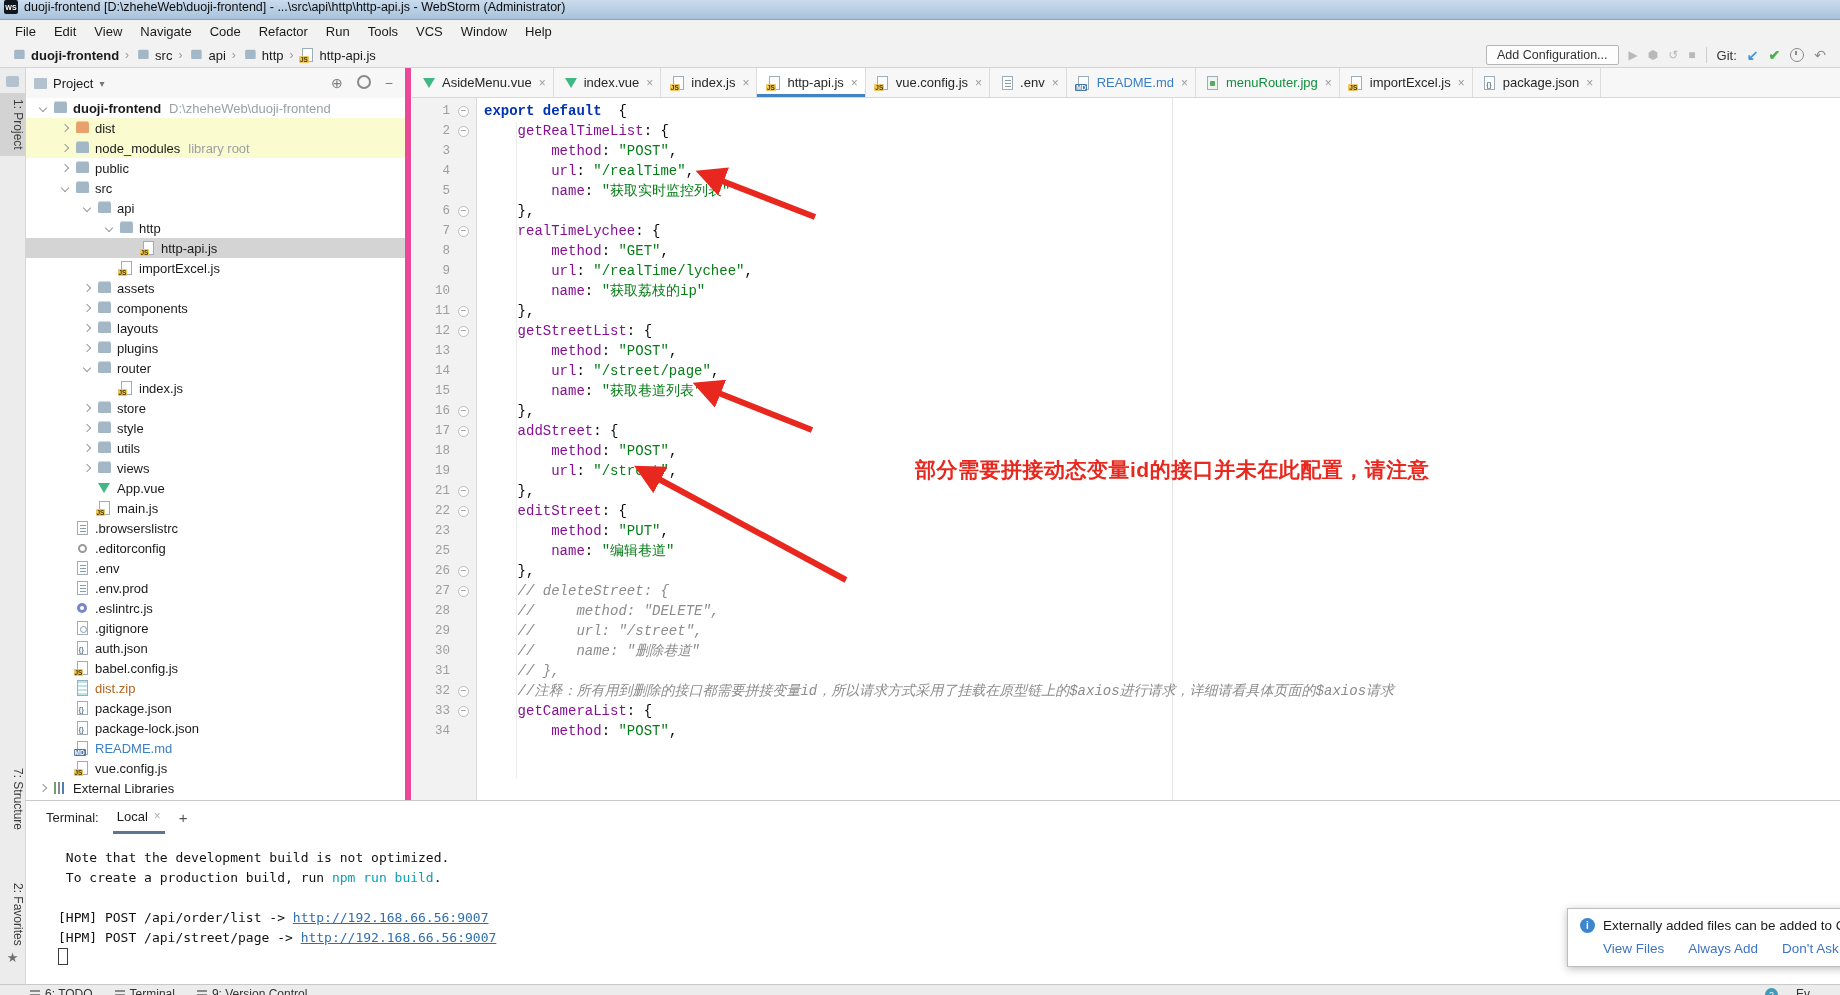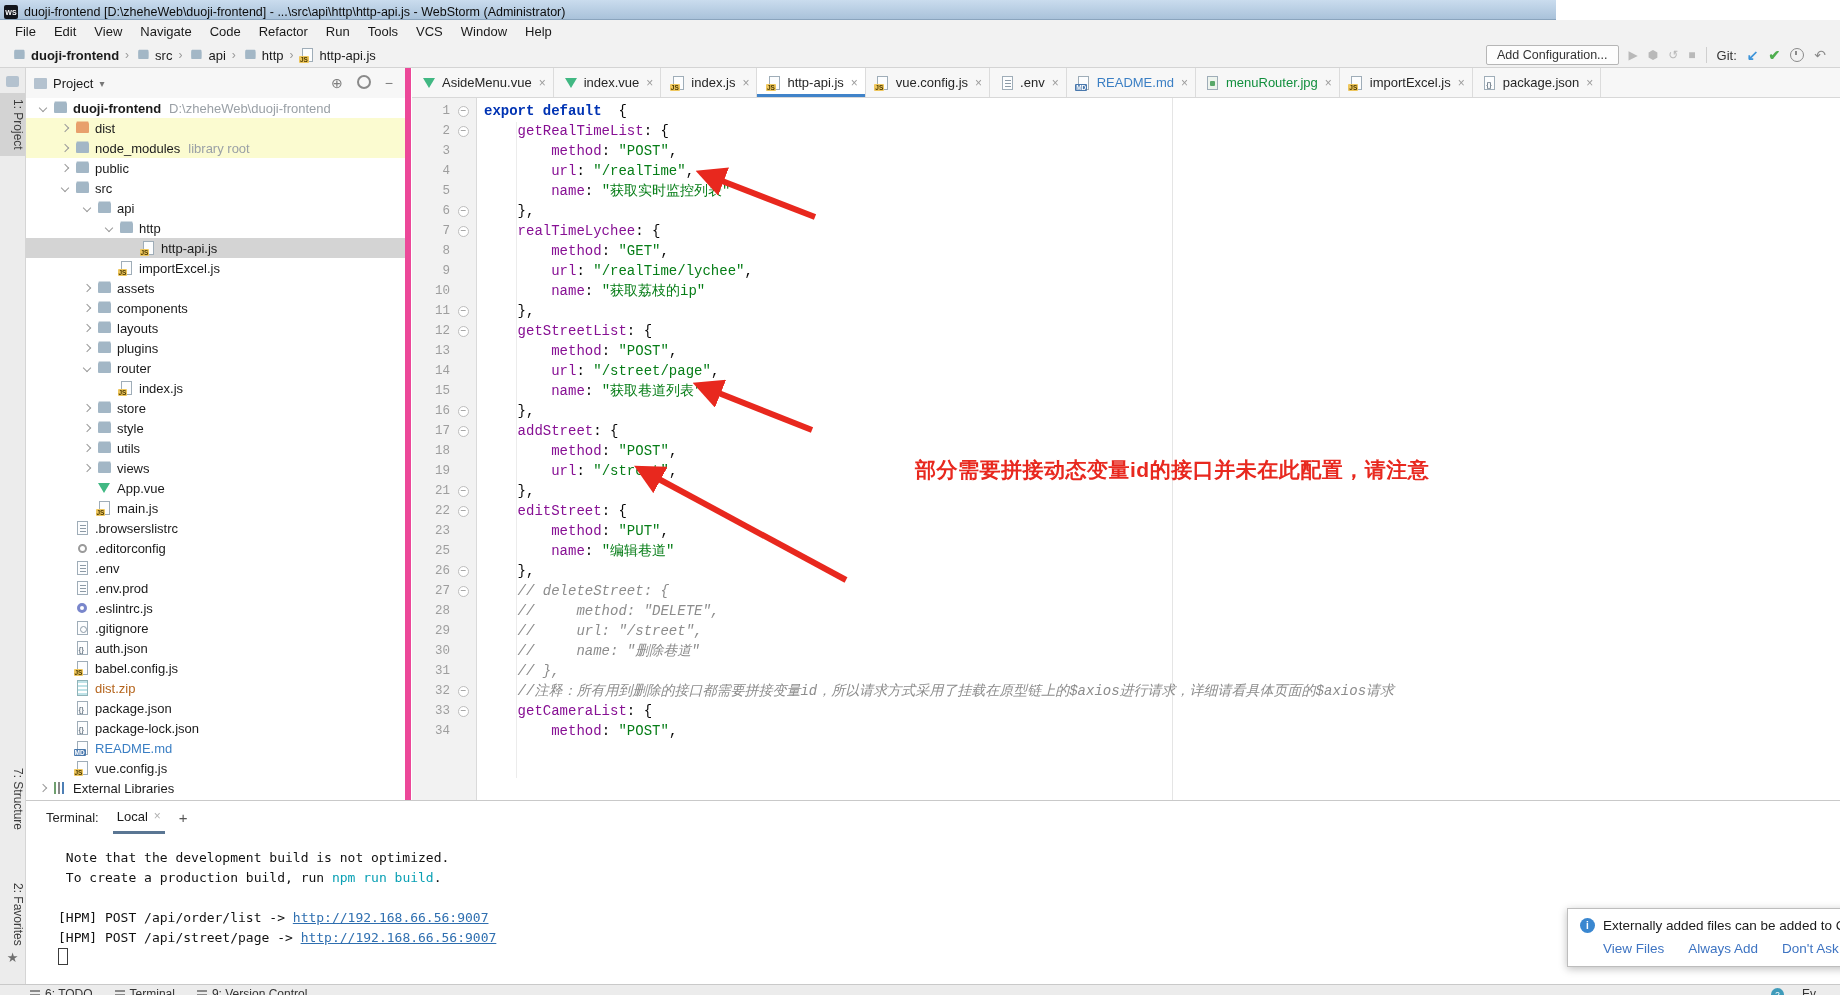--- a/index.html
+++ b/index.html
@@ -1,21 +1,21 @@
 <!DOCTYPE html>
 <html><head>
 <meta charset="utf-8">
 <style>
   html,body{margin:0;padding:0;}
   body{width:1840px;height:995px;overflow:hidden;position:relative;background:#fff;
        font-family:"Liberation Sans",sans-serif;color:#1a1a1a;-webkit-font-smoothing:antialiased;}
   .bold{font-weight:bold;}
   
-  .titlebar{position:absolute;left:0;top:0;width:1556px;height:20px;
-    background:linear-gradient(#cadcee,#a9c2da);display:flex;align-items:flex-end;
+  .titlebar{position:absolute;left:0;top:0;width:1840px;height:20px;
+    background:linear-gradient(#cadcee,#a9c2da);display:flex;align-items:flex-start;
     font-size:12.5px;color:#0c0c0c;border-bottom:1px solid #8aa4bd;box-sizing:border-box;}
   .ws-logo{width:14px;height:14px;background:#11151c;color:#fff;font-size:7px;font-weight:bold;
     display:flex;align-items:center;justify-content:center;margin:0 6px 0 4px;border-radius:2px;}
   
   .menubar{position:absolute;left:0;top:20px;width:1840px;height:23px;background:#f2f2f2;
     display:flex;align-items:center;font-size:13px;padding-left:6px;box-sizing:border-box;}
   .menu-item{padding:2px 9px;cursor:default;}
   
   .toolrow{position:absolute;left:0;top:43px;width:1840px;height:25px;background:#f2f2f2;
     border-bottom:1px solid #d4d4d4;display:flex;align-items:center;box-sizing:border-box;font-size:13px;}
@@ -130,21 +130,21 @@
   .tl{white-space:pre;height:20px;}
   .tt-cmd{color:#0aa0b4;}
   .tt-link{color:#2f6fb0;text-decoration:underline;}
   .cursor{display:inline-block;width:8px;height:15px;border:1px solid #3c3c3c;vertical-align:-2px;}
   
   .statusbar{position:absolute;left:0;top:984px;width:1840px;height:11px;background:#ececec;
     border-top:1px solid #c9c9c9;box-sizing:border-box;overflow:hidden;display:flex;font-size:12px;color:#333;}
   .sb-left{display:flex;gap:22px;padding-left:30px;}
   .sb-item{display:flex;align-items:flex-start;gap:5px;padding-top:2px;}
   .sb-ic{width:10px;height:9px;margin-top:3px;background:repeating-linear-gradient(0deg,#8a8a8a 0 1.5px,transparent 1.5px 3.5px);}
-  .sb-right{margin-left:auto;display:flex;gap:18px;padding-right:24px;padding-top:2px;align-items:flex-start;}
+  .sb-right{margin-left:auto;display:flex;gap:18px;padding-right:30px;padding-top:2px;align-items:flex-start;}
   .ev-badge{width:13px;height:13px;border-radius:50%;background:#3f9bba;color:#fff;font-size:9px;
     display:flex;align-items:center;justify-content:center;margin-top:1px;}
   
   .notif{position:absolute;left:1567px;top:908px;width:300px;background:#fff;border:1px solid #bdbdbd;
     box-shadow:0 2px 8px rgba(0,0,0,0.25);padding:9px 12px 10px 12px;font-size:13.5px;box-sizing:border-box;}
   .notif-row{display:flex;align-items:center;gap:8px;white-space:nowrap;}
   .info-ic{width:15px;height:15px;border-radius:50%;background:#3a87d0;color:#fff;font-size:10px;font-weight:bold;
     display:flex;align-items:center;justify-content:center;flex:none;font-style:normal;}
   .notif-actions{display:flex;gap:24px;margin-top:8px;margin-left:23px;color:#3e74c2;white-space:nowrap;}
 </style>

